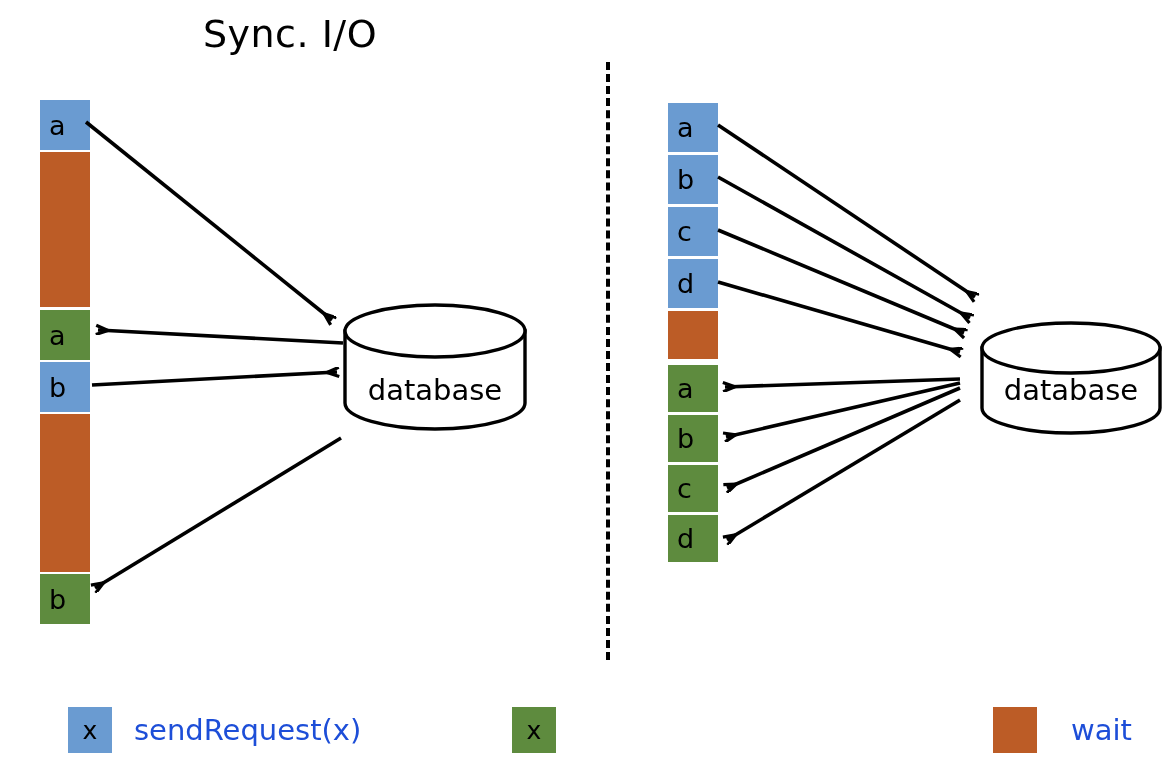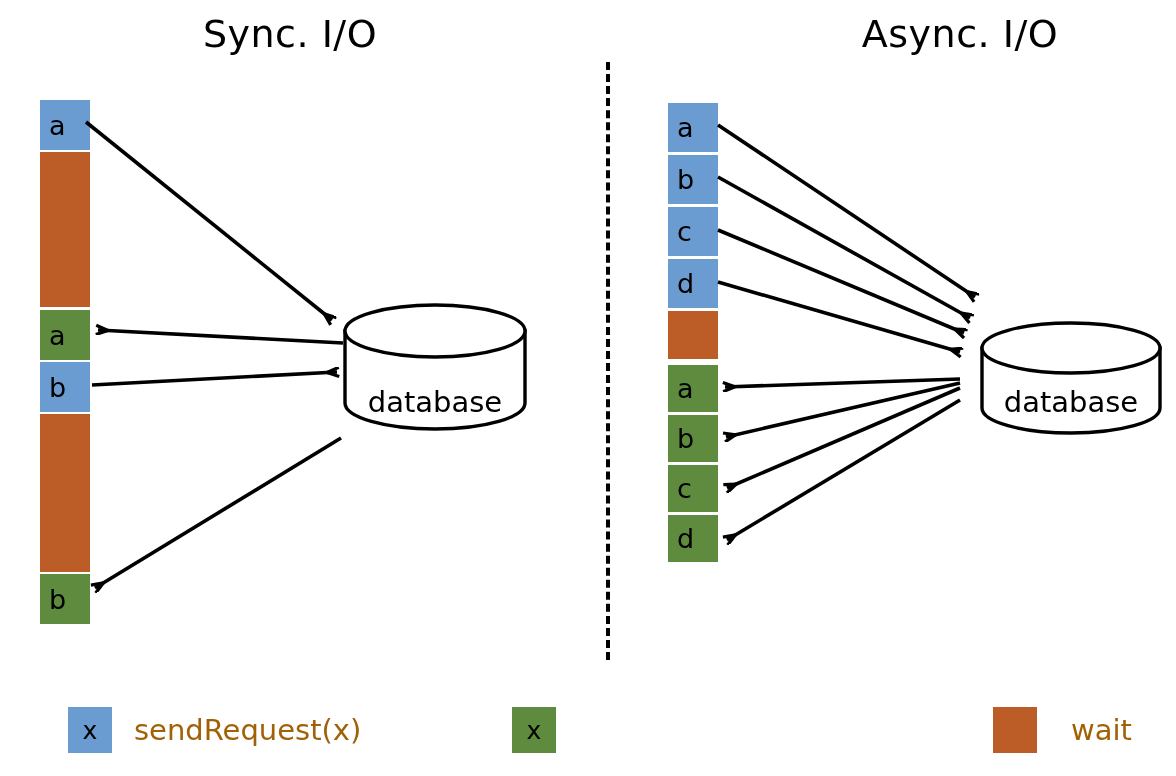--- a/index.html
+++ b/index.html
@@ -51,21 +51,20 @@
   .blk-blue   { background: #6A9BD1; }
   .blk-green  { background: #5E8B3E; }
   .blk-orange { background: #BC5C26; }
 
   .db-label {
     position: absolute;
     font-size: 29px;
     color: #000000;
     white-space: nowrap;
     text-align: center;
-    margin-top: 12px;
   }
 
   svg.overlay {
     position: absolute;
     left: 0;
     top: 0;
     width: 1176px;
     height: 776px;
     pointer-events: none;
   }
@@ -82,35 +81,34 @@
     display: flex;
     align-items: center;
     justify-content: center;
     font-size: 25px;
     color: #000000;
     flex: 0 0 auto;
   }
   .legend-text {
     margin-left: 22px;
     font-size: 29px;
-    color: #a16207;
+    color: #1d4ed8;
     white-space: nowrap;
   }
   #legend-send    { left: 68px;  top: 707px; }
   #legend-receive { left: 512px; top: 707px; }
   #legend-wait    { left: 993px; top: 707px; gap: 12px; }
 </style>
 </head>
 <body>
 
 <div id="canvas">
 
   <div class="title" id="title-sync">Sync. I/O</div>
 
-  <div class="title" id="title-async">Async. I/O</div>
 
   <div class="divider"></div>
 
   <div class="block blk-blue" style="left:40px;  top:100px; width:50px;  height:50px;">a</div>
   <div class="block blk-orange" style="left:40px;  top:152px; width:50px;  height:155px;"></div>
   <div class="block blk-green" style="left:40px;  top:310px; width:50px;  height:50px;">a</div>
   <div class="block blk-blue" style="left:40px;  top:362px; width:50px;  height:50px;">b</div>
   <div class="block blk-orange" style="left:40px;  top:414px; width:50px;  height:158px;"></div>
   <div class="block blk-green" style="left:40px;  top:574px; width:50px;  height:50px;">b</div>
 

